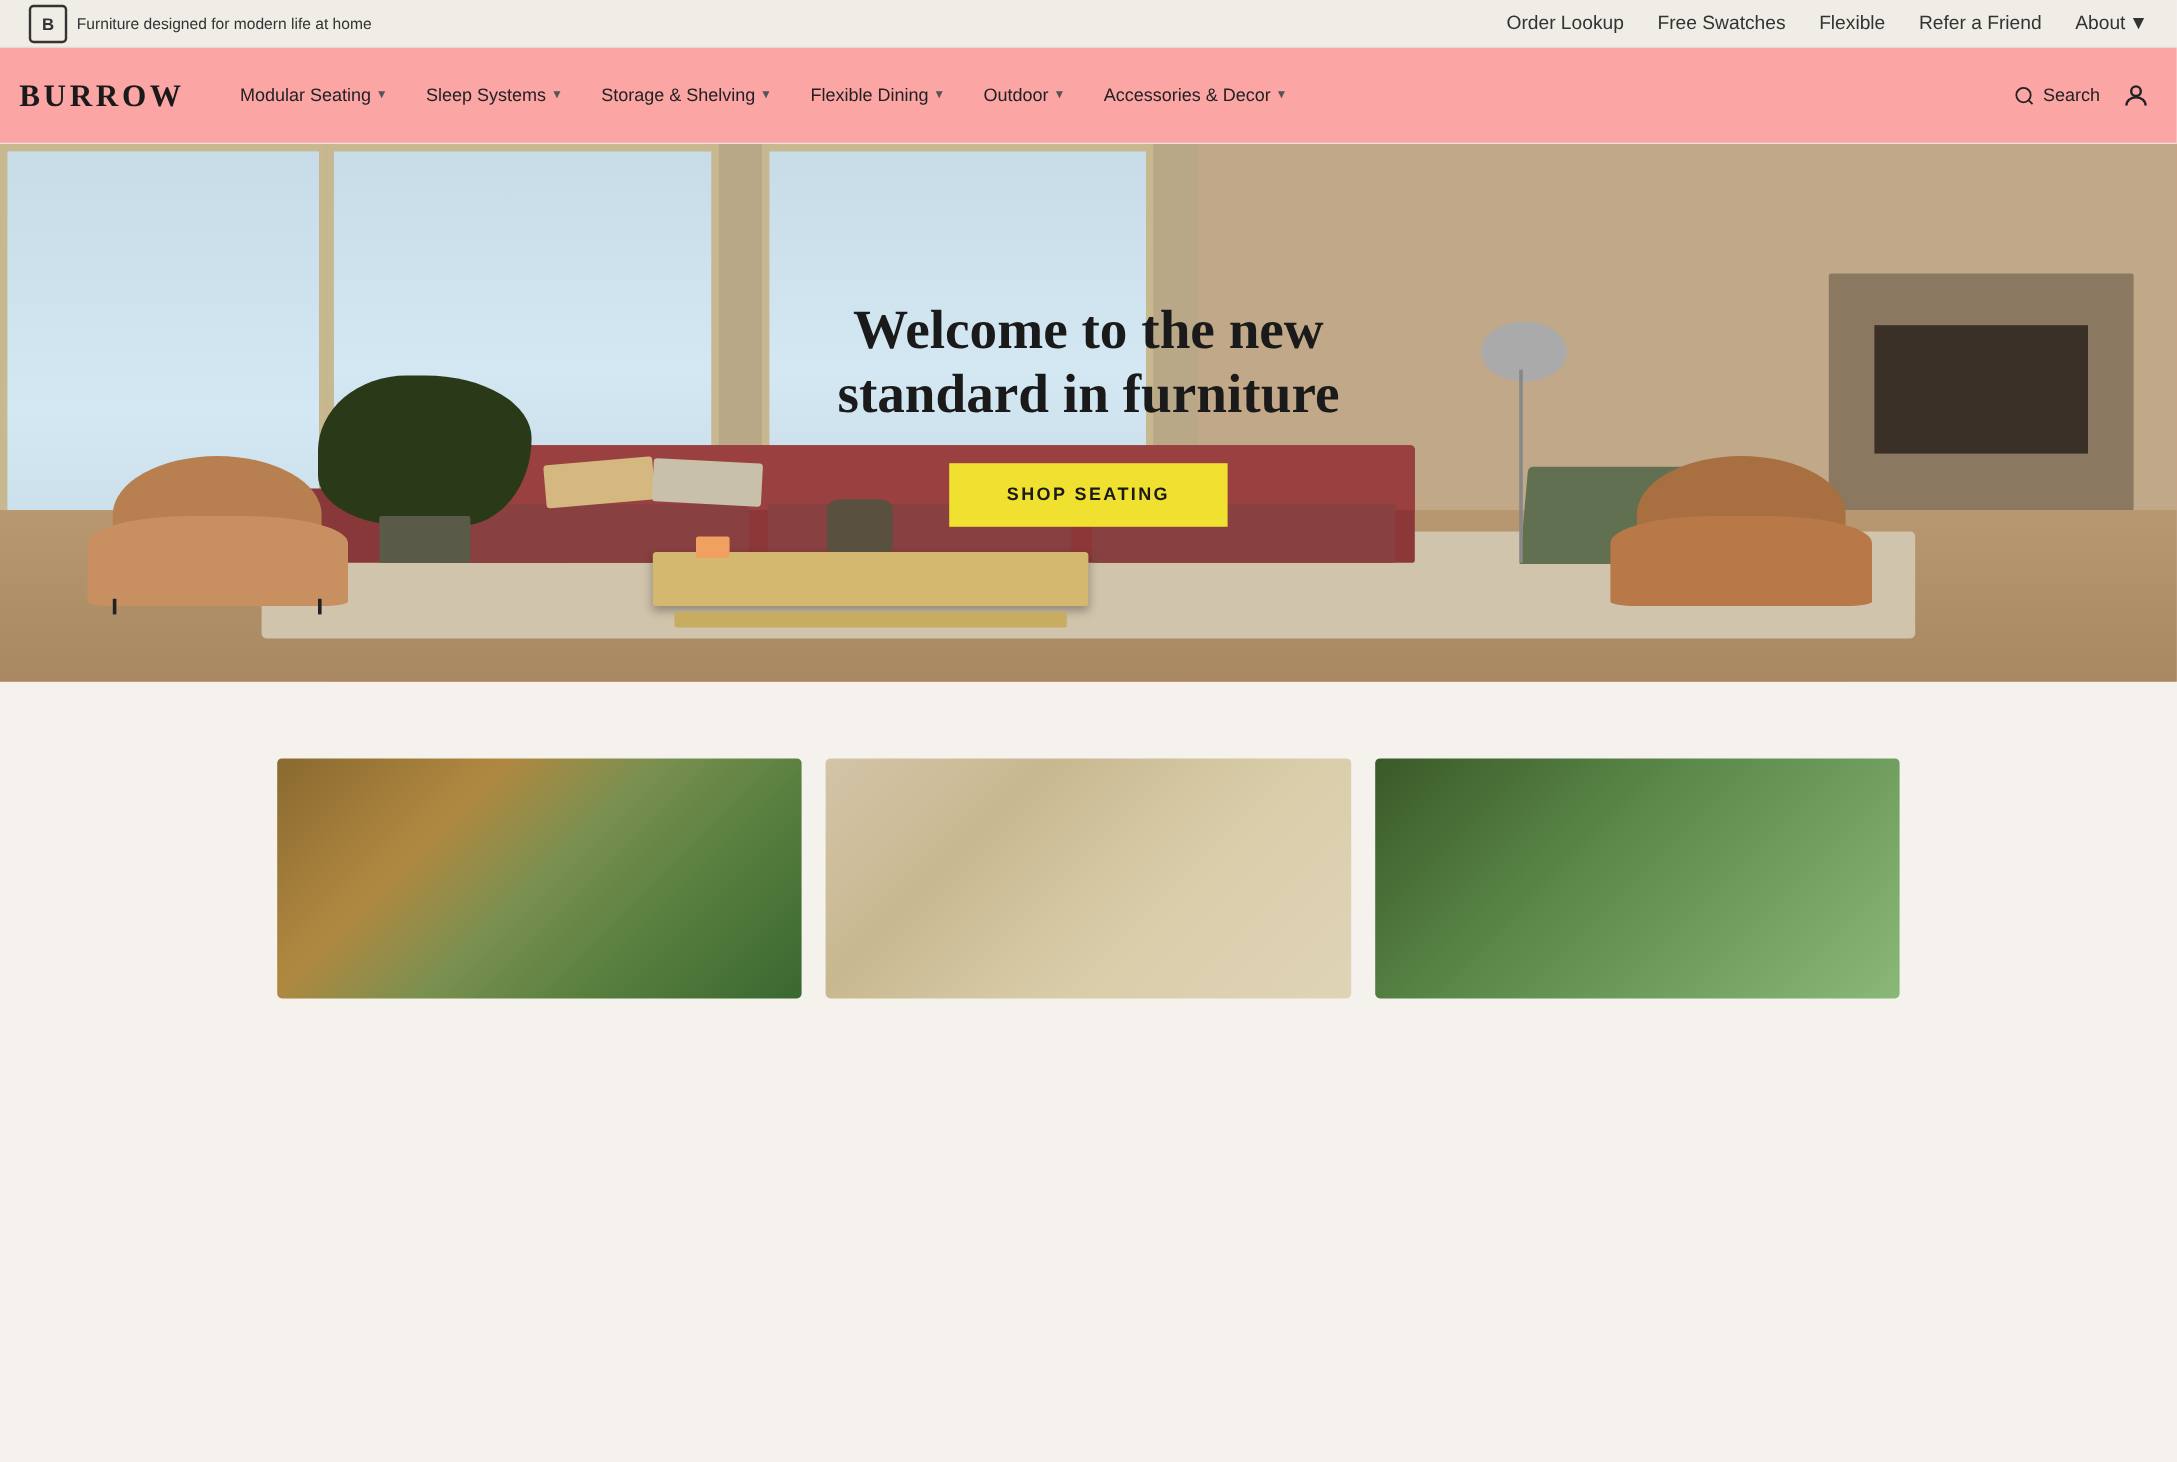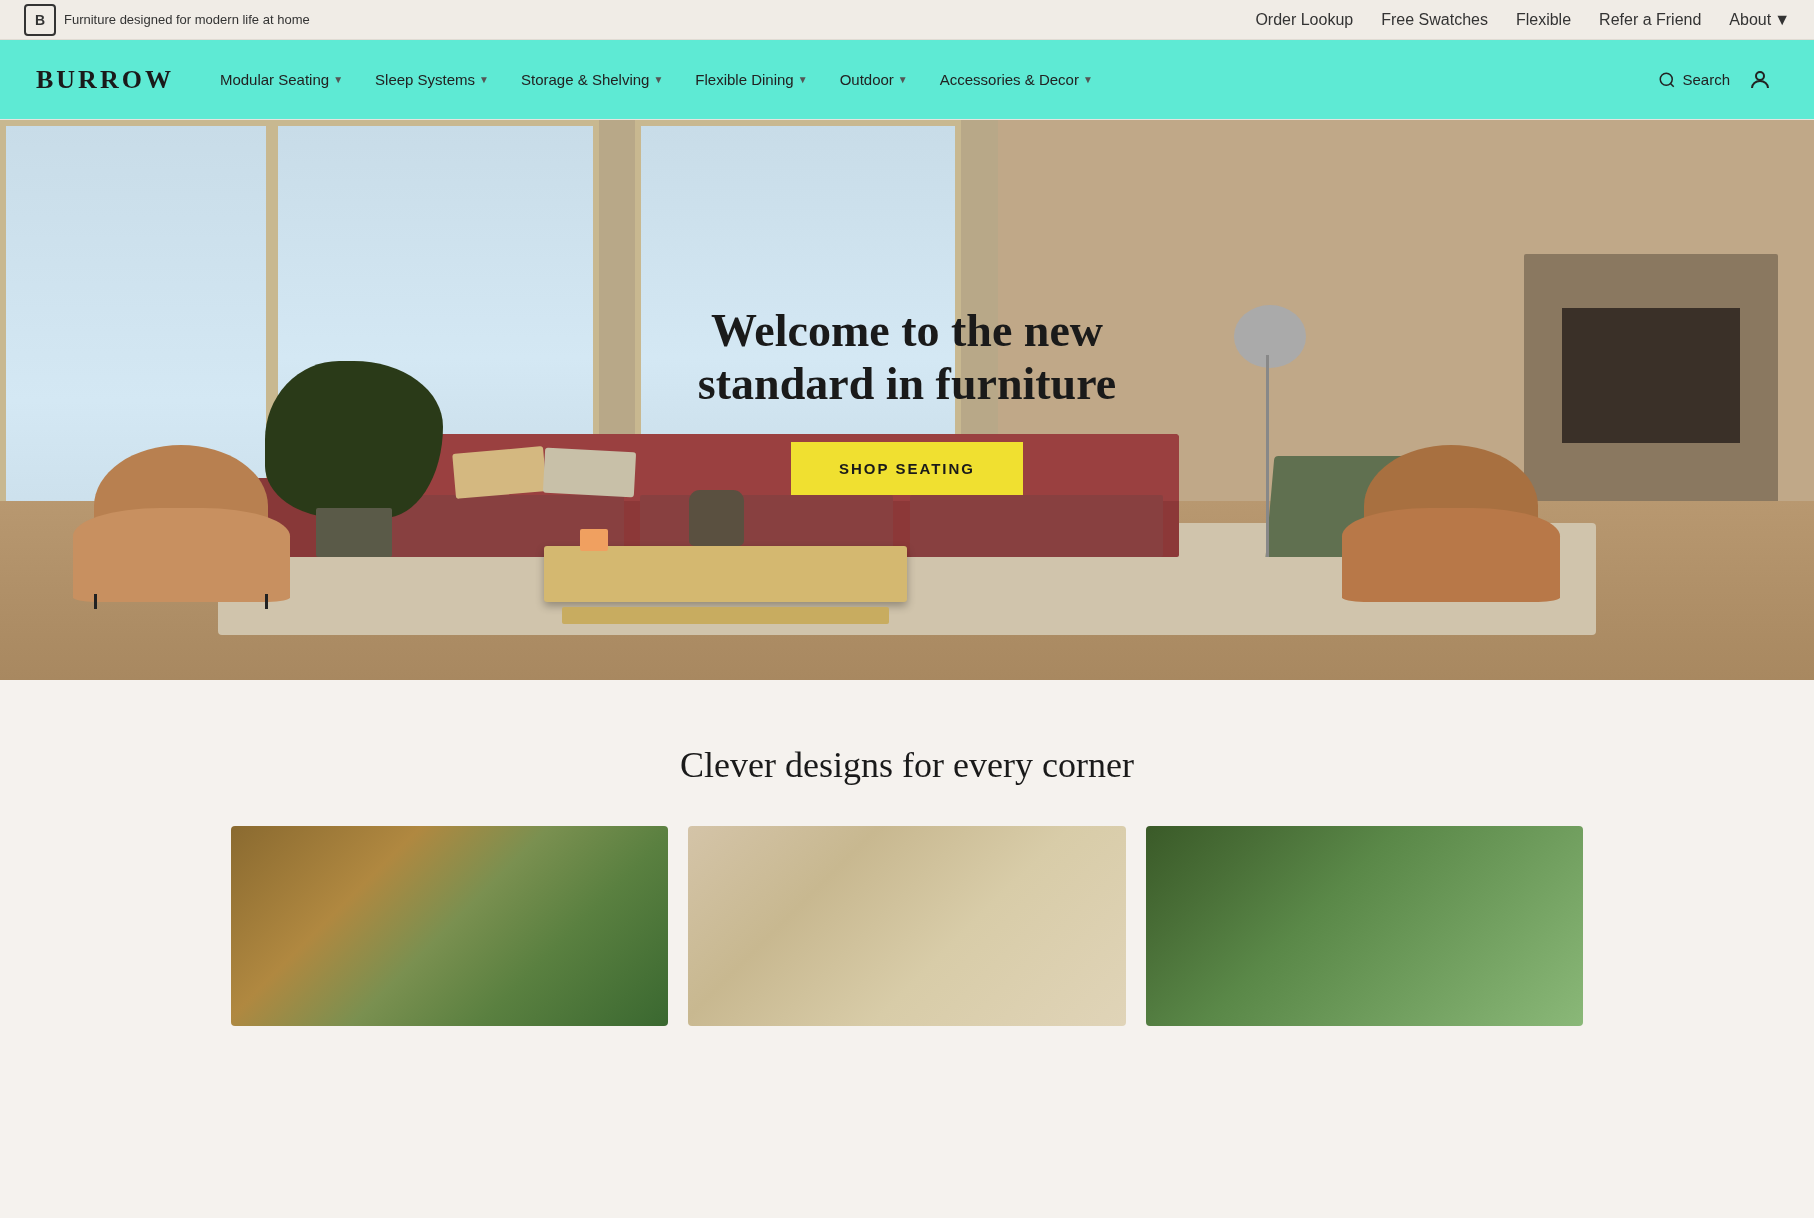--- a/index.html
+++ b/index.html
@@ -47,25 +47,25 @@
       cursor: pointer;
     }
     .about-with-arrow {
       display: flex;
       align-items: flex-end;
       gap: 3px;
     }
 
     
     .main-nav {
-      background: #5eead4;
+      background: #fca5a5;
       display: flex;
       align-items: center;
       height: 80px;
-      padding: 0 36px;
+      padding: 0 16px;
       border-bottom: 1px solid #e8e4de;
       position: relative;
       z-index: 10;
     }
     .brand-logo {
       font-size: 26px;
       font-weight: 900;
       letter-spacing: 3px;
       color: #1a1a1a;
       text-transform: uppercase;
@@ -120,21 +120,21 @@
       align-items: center;
       justify-content: center;
       cursor: pointer;
       border-radius: 50%;
     }
 
     
     .hero {
       position: relative;
       width: 100%;
-      height: 560px;
+      height: 448px;
       overflow: hidden;
       background: #ef4444;
     }
 
     
     .hero-canvas {
       position: absolute;
       top: 0; left: 0;
       width: 100%;
       height: 100%;
@@ -628,21 +628,20 @@
   <div class="hero-text-overlay">
     <h1 class="hero-heading">
       <span>Welcome to the new</span><br>
       <span>standard in furniture</span>
     </h1>
     <button class="shop-btn">SHOP SEATING</button>
   </div>
 </section>
 
 <section class="clever-section">
-  <h2 class="clever-heading">Clever designs for every corner</h2>
   <div class="product-grid">
     <div class="product-card card-1-bg">
     </div>
     <div class="product-card card-2-bg">
     </div>
     <div class="product-card card-3-bg">
     </div>
   </div>
 </section>
 

